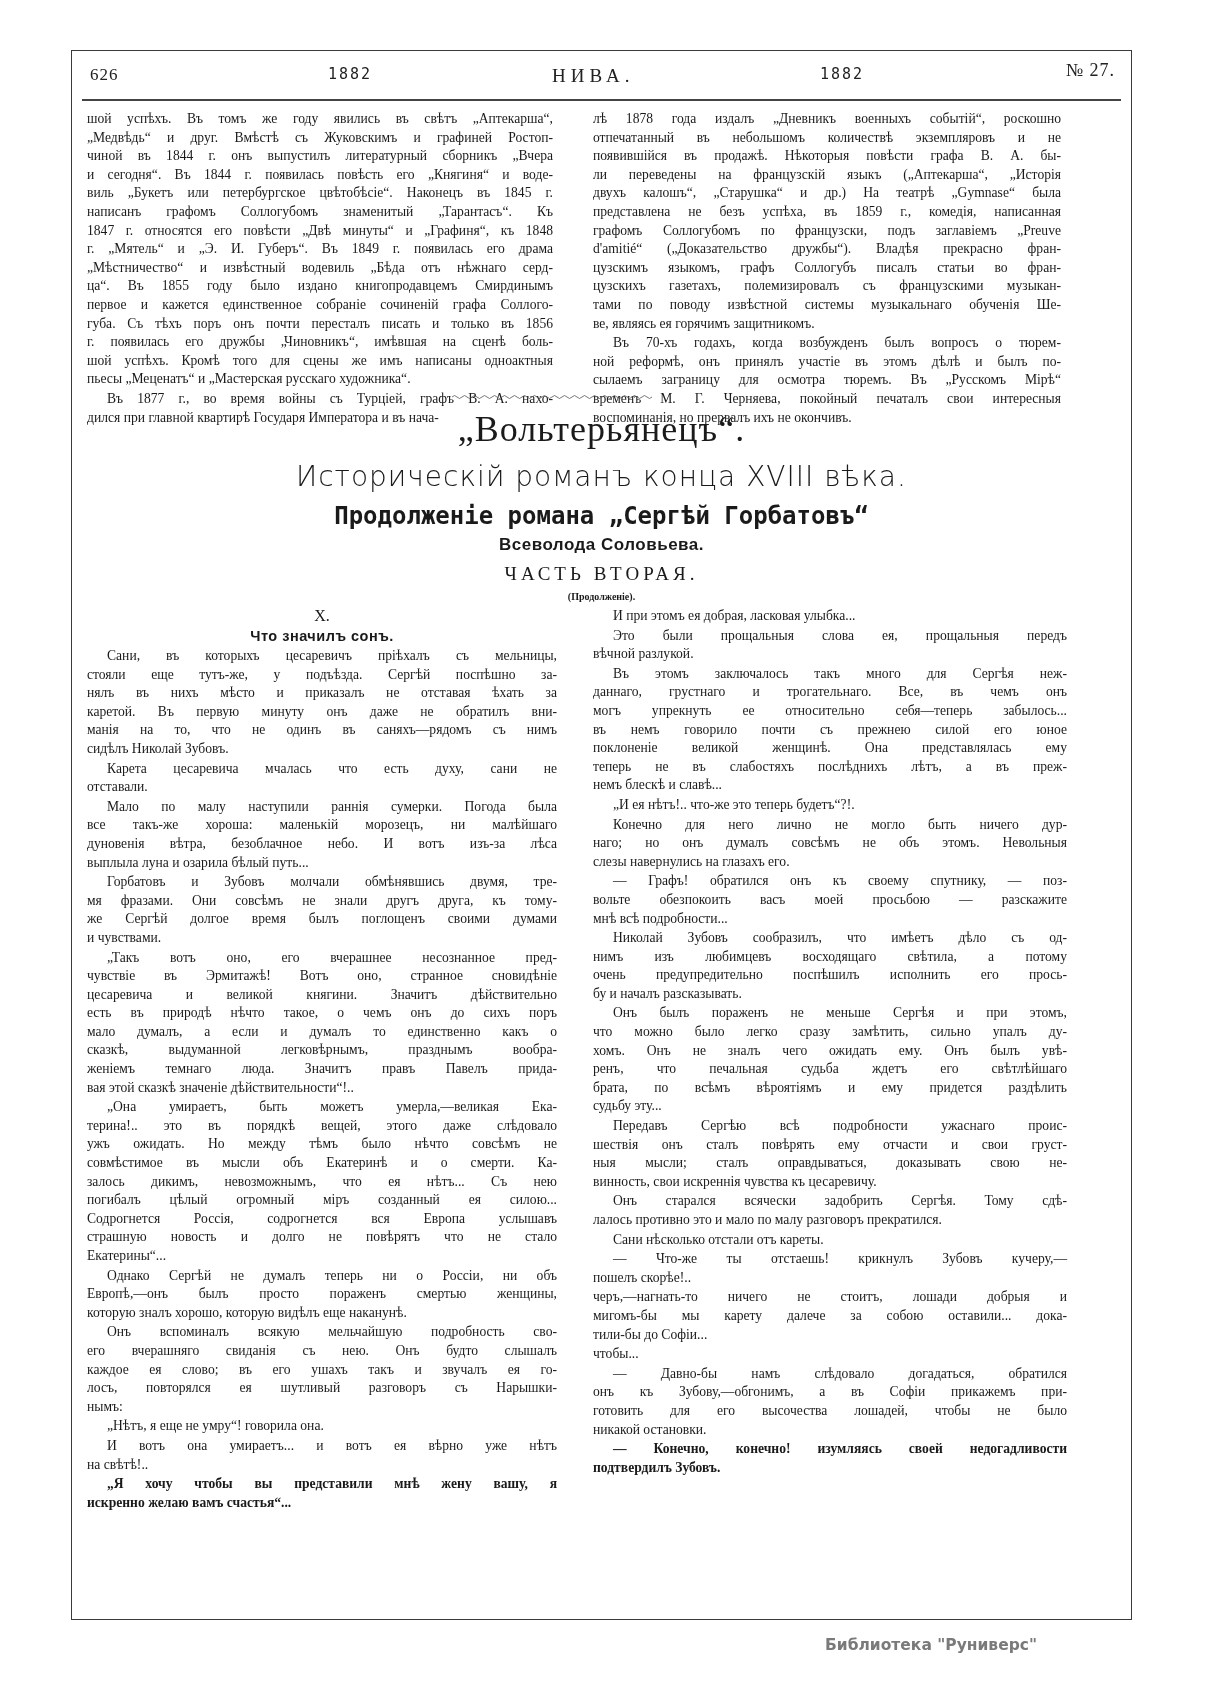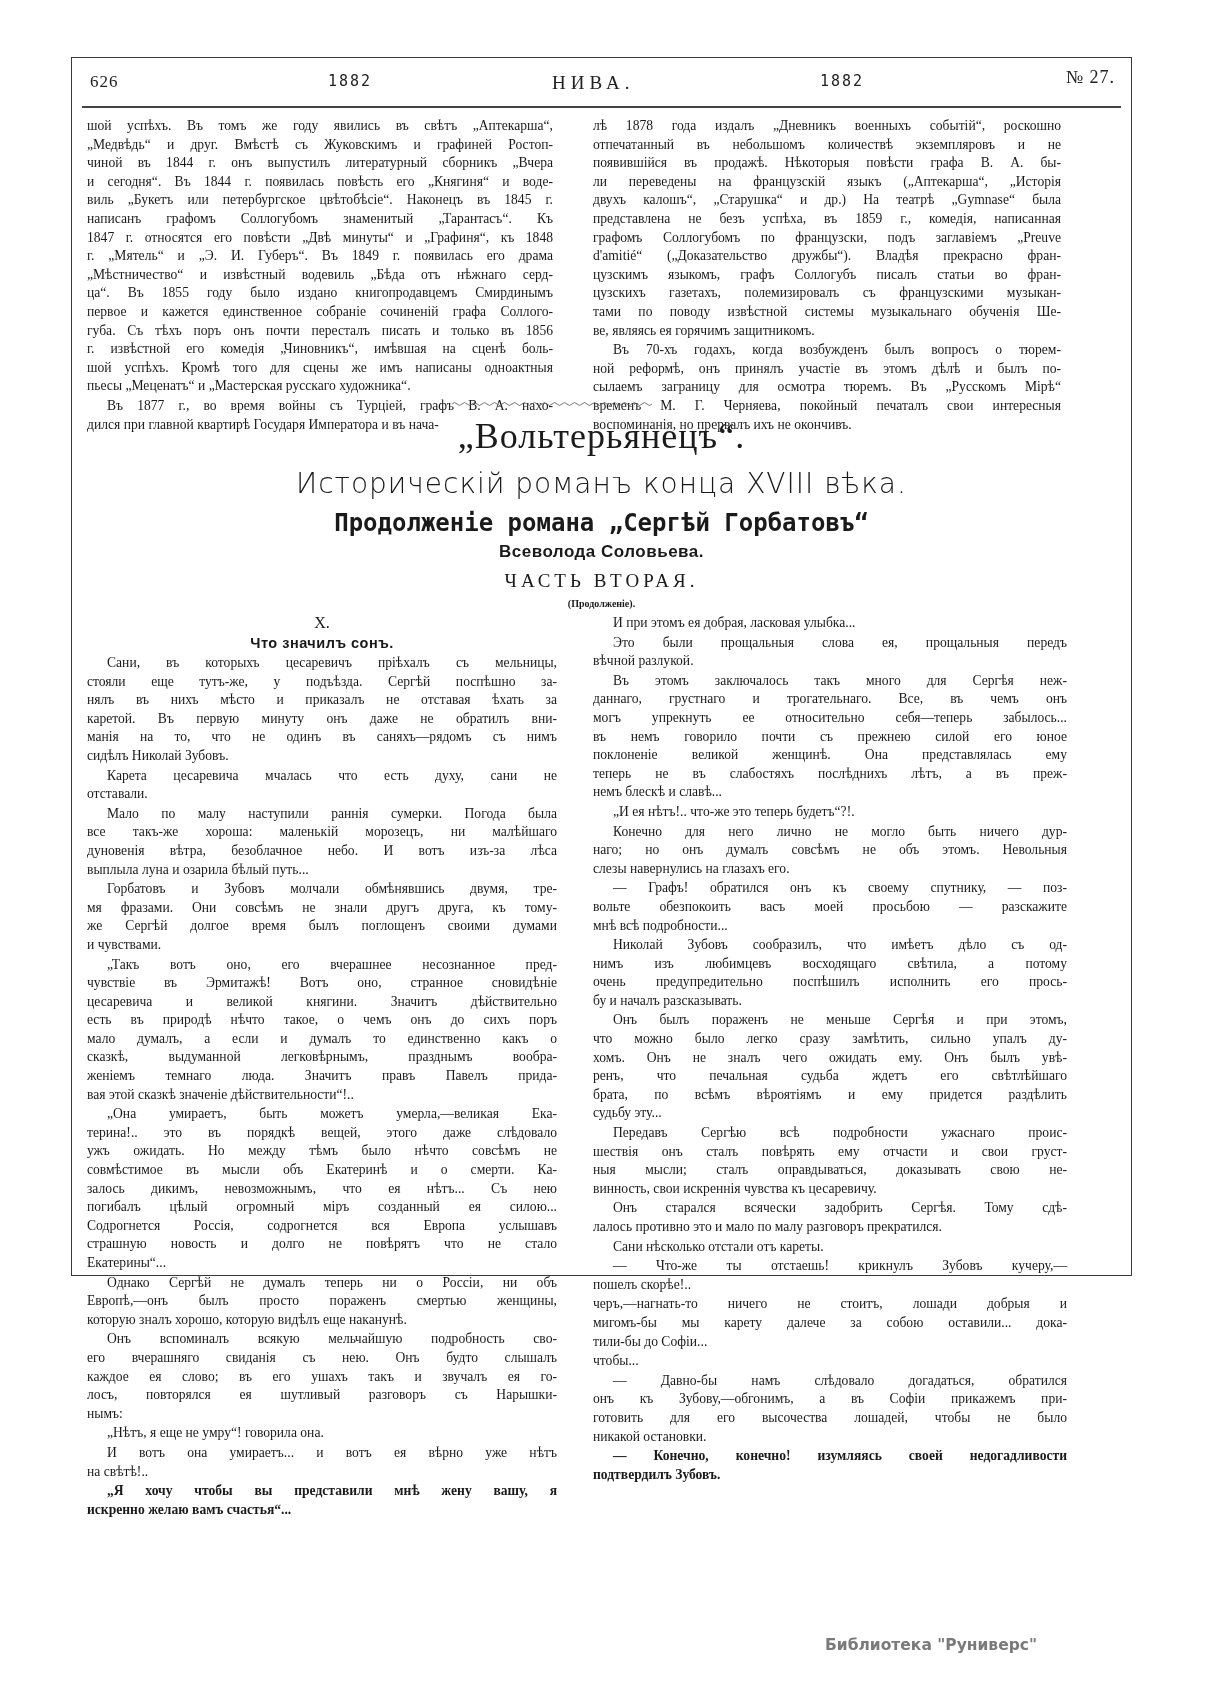--- a/index.html
+++ b/index.html
@@ -1,18 +1,18 @@
 <!DOCTYPE html>
 <html><head>
 <meta charset="utf-8">
 <style>
   html, body { margin: 0; padding: 0; background: #ffffff; }
   body { width: 1207px; height: 1701px; position: relative; overflow: hidden;
          font-family: "Liberation Serif", "DejaVu Serif", serif; color: #1a1a1a; }
-  .frame { position: absolute; left: 71px; top: 57px; width: 1061px; height: 1219px;
+  .frame { position: absolute; left: 71px; top: 50px; width: 1061px; height: 1570px;
            border: 1.5px solid #3a3a3a; box-sizing: border-box; }
   .header { position: absolute; left: 0; right: 0; top: 0; height: 44px; }
   .header span { position: absolute; top: 14px; font-size: 17px; letter-spacing: 1px; color: #222; }
   .h-page { left: 18px; }
   .h-year1 { left: 256px; font-family: "DejaVu Sans Mono", monospace; font-size: 15px !important; letter-spacing: 2px !important; }
   .h-title { left: 480px; letter-spacing: 5px !important; font-size: 19px !important; }
   .h-year2 { left: 748px; font-family: "DejaVu Sans Mono", monospace; font-size: 15px !important; letter-spacing: 2px !important; }
   .h-issue { right: 16px; top: 9px !important; font-size: 18px !important; }
   .header-rule { position: absolute; left: 10px; right: 10px; top: 48px; height: 2px; background: #444; }
 
@@ -62,21 +62,21 @@
         <span class="ln">чиной въ 1844 г. онъ выпустилъ литературный сборникъ „Вчера</span>
         <span class="ln">и сегодня“. Въ 1844 г. появилась повѣсть его „Княгиня“ и воде-</span>
         <span class="ln">виль „Букетъ или петербургское цвѣтобѣсіе“. Наконецъ въ 1845 г.</span>
         <span class="ln">написанъ графомъ Соллогубомъ знаменитый „Тарантасъ“. Къ</span>
         <span class="ln">1847 г. относятся его повѣсти „Двѣ минуты“ и „Графиня“, къ 1848</span>
         <span class="ln">г. „Мятель“ и „Э. И. Губеръ“. Въ 1849 г. появилась его драма</span>
         <span class="ln">„Мѣстничество“ и извѣстный водевиль „Бѣда отъ нѣжнаго серд-</span>
         <span class="ln">ца“. Въ 1855 году было издано книгопродавцемъ Смирдинымъ</span>
         <span class="ln">первое и кажется единственное собраніе сочиненій графа Соллого-</span>
         <span class="ln">губа. Съ тѣхъ поръ онъ почти пересталъ писать и только въ 1856</span>
-        <span class="ln">г. извѣстной его комедія „Чиновникъ“, имѣвшая на сценѣ боль-</span>
+        <span class="ln">г. появилась его дружбы „Чиновникъ“, имѣвшая на сценѣ боль-</span>
         <span class="ln">шой успѣхъ. Кромѣ того для сцены же имъ написаны одноактныя</span>
         <span class="ln last">пьесы „Меценатъ“ и „Мастерская русскаго художника“.</span>
       </p>
       <p>
         <span class="ln ind">Въ 1877 г., во время войны съ Турціей, графъ В. А. нахо-</span>
         <span class="ln last">дился при главной квартирѣ Государя Императора и въ нача-</span>
       </p>
     </div>
   <div class="col top-right">
       <p>

